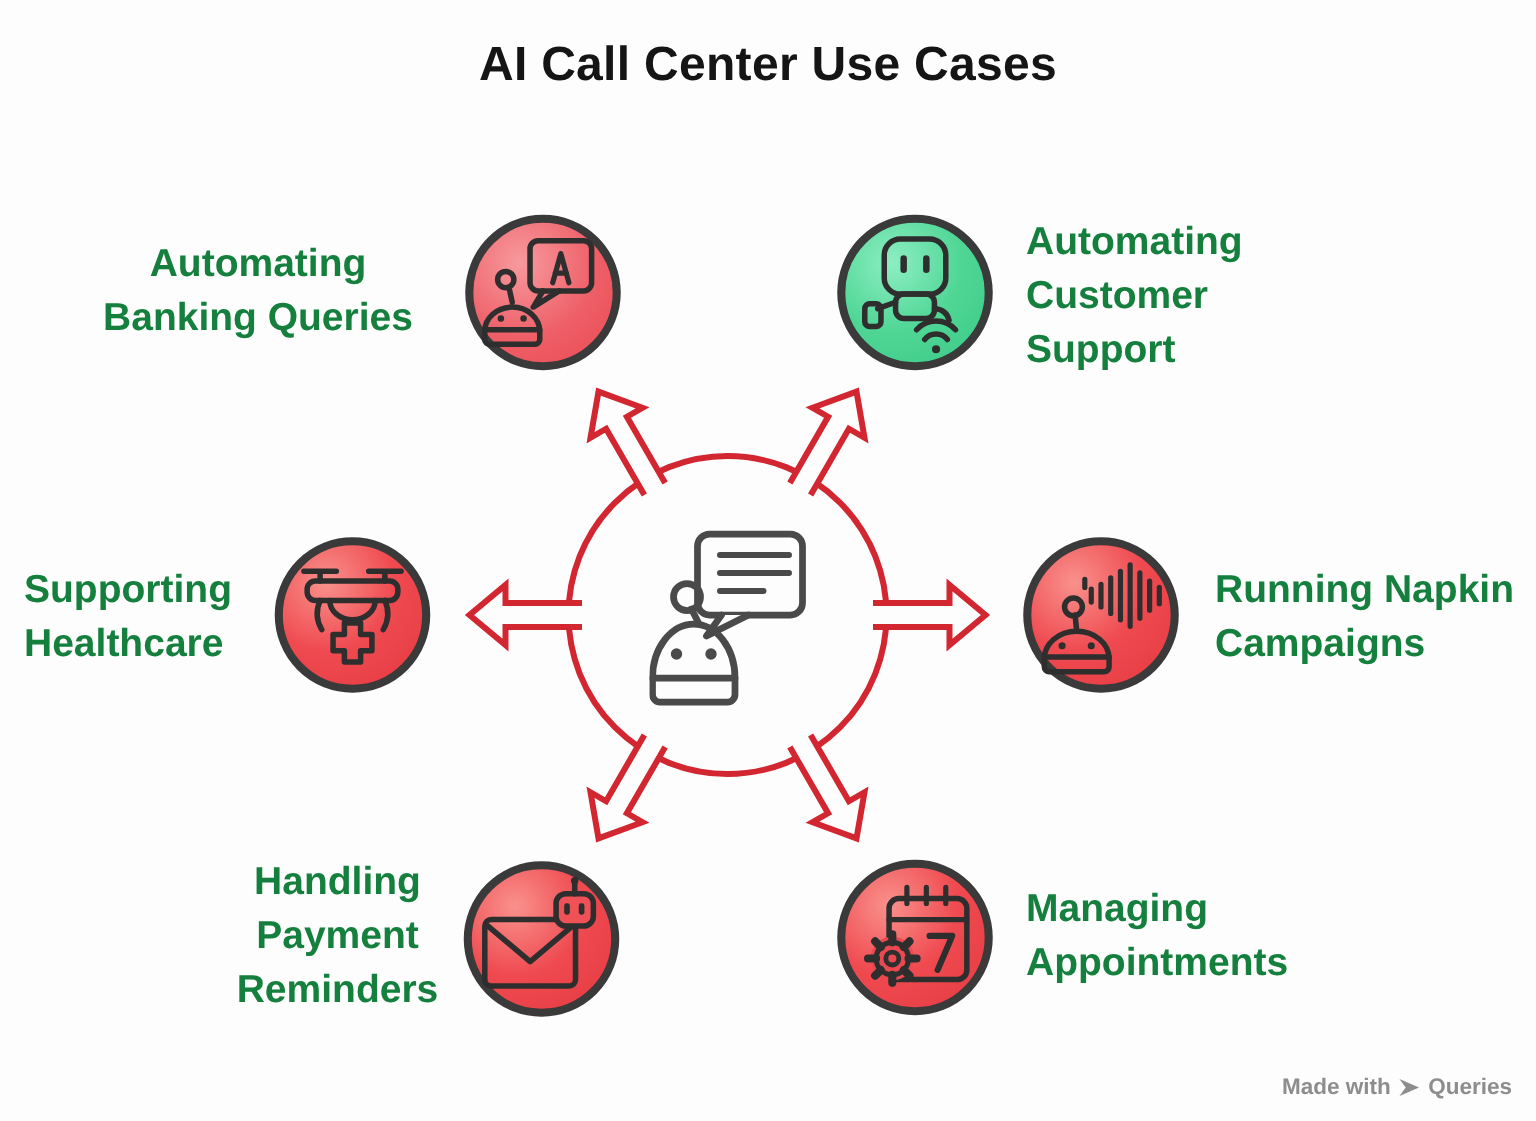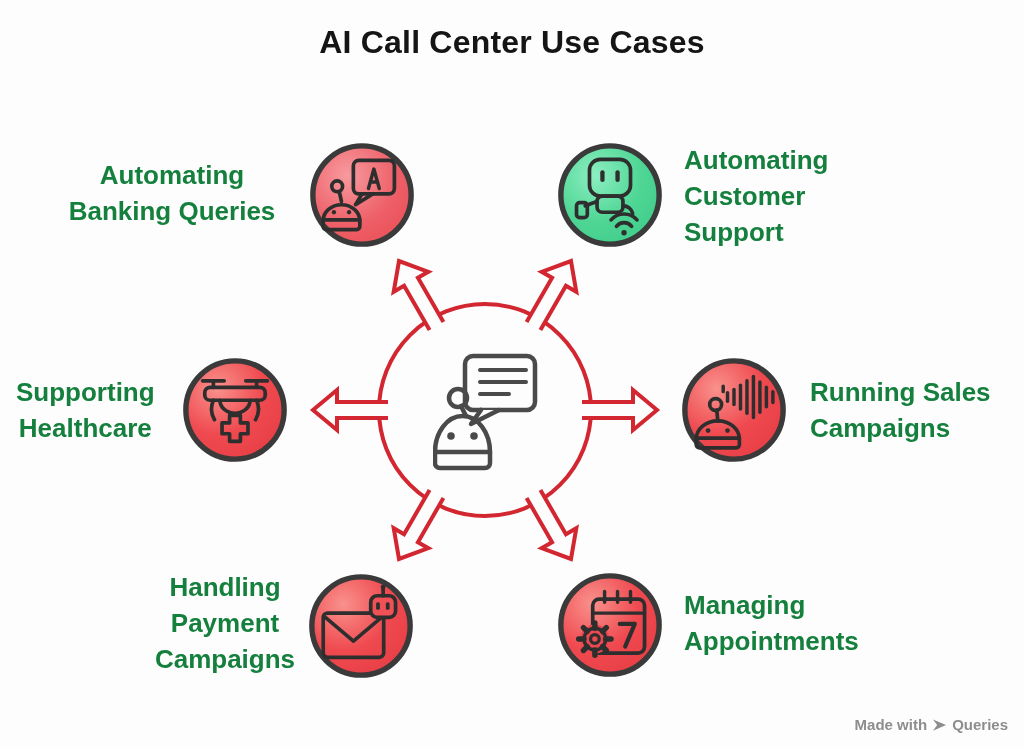--- a/index.html
+++ b/index.html
@@ -13,21 +13,21 @@
     position:absolute;top:24px;left:0;width:100%;margin:0;
     text-align:center;font-size:32px;font-weight:bold;color:#151515;
     letter-spacing:.2px;
   }
   .lbl{
     position:absolute;font-weight:bold;font-size:26px;line-height:36px;
     color:#15803d;white-space:pre-line;
   }
   #lbl-banking{left:52px;top:157px;width:240px;text-align:center;}
   #lbl-support{left:684px;top:142px;text-align:left;}
-  #lbl-healthcare{left:16px;top:374px;text-align:center;}
+  #lbl-healthcare{left:16px;top:374px;text-align:left;}
   #lbl-sales{left:810px;top:374px;text-align:left;}
   #lbl-payment{left:145px;top:569px;width:160px;text-align:center;}
   #lbl-appointments{left:684px;top:587px;text-align:left;}
   .node{position:absolute;width:108px;height:108px;}
   #node-banking{left:308px;top:141px;}
   #node-support{left:556px;top:141px;}
   #node-healthcare{left:181px;top:356px;}
   #node-sales{left:680px;top:356px;}
   #node-payment{left:307px;top:572px;}
   #node-appointments{left:556px;top:571px;}
@@ -92,25 +92,25 @@
     </g>
   </svg>
 
   <div class="lbl" id="lbl-banking">Automating
 Banking Queries</div>
   <div class="lbl" id="lbl-support">Automating
 Customer
 Support</div>
   <div class="lbl" id="lbl-healthcare">Supporting
 Healthcare</div>
-  <div class="lbl" id="lbl-sales">Running Sales
+  <div class="lbl" id="lbl-sales">Running Napkin
 Campaigns</div>
   <div class="lbl" id="lbl-payment">Handling
 Payment
-Campaigns</div>
+Reminders</div>
   <div class="lbl" id="lbl-appointments">Managing
 Appointments</div>
 
   <svg class="node" id="node-banking" viewBox="0 0 100 100">
     <circle cx="50" cy="50" r="45.5" fill="url(#gradPink)" stroke="#3a3a3a" stroke-width="5"></circle>
     <g stroke="#2e2e2e" stroke-width="3.4" fill="none" stroke-linecap="round" stroke-linejoin="round">
       <rect x="42" y="18" width="38" height="31" rx="5"></rect>
       <path d="M56,44 L61,26 L66,44 M57.5,38 H64.5" stroke-width="3.2"></path>
       <path d="M50,49 L44,59 L60,49"></path>
       <circle cx="27" cy="42" r="5"></circle>

